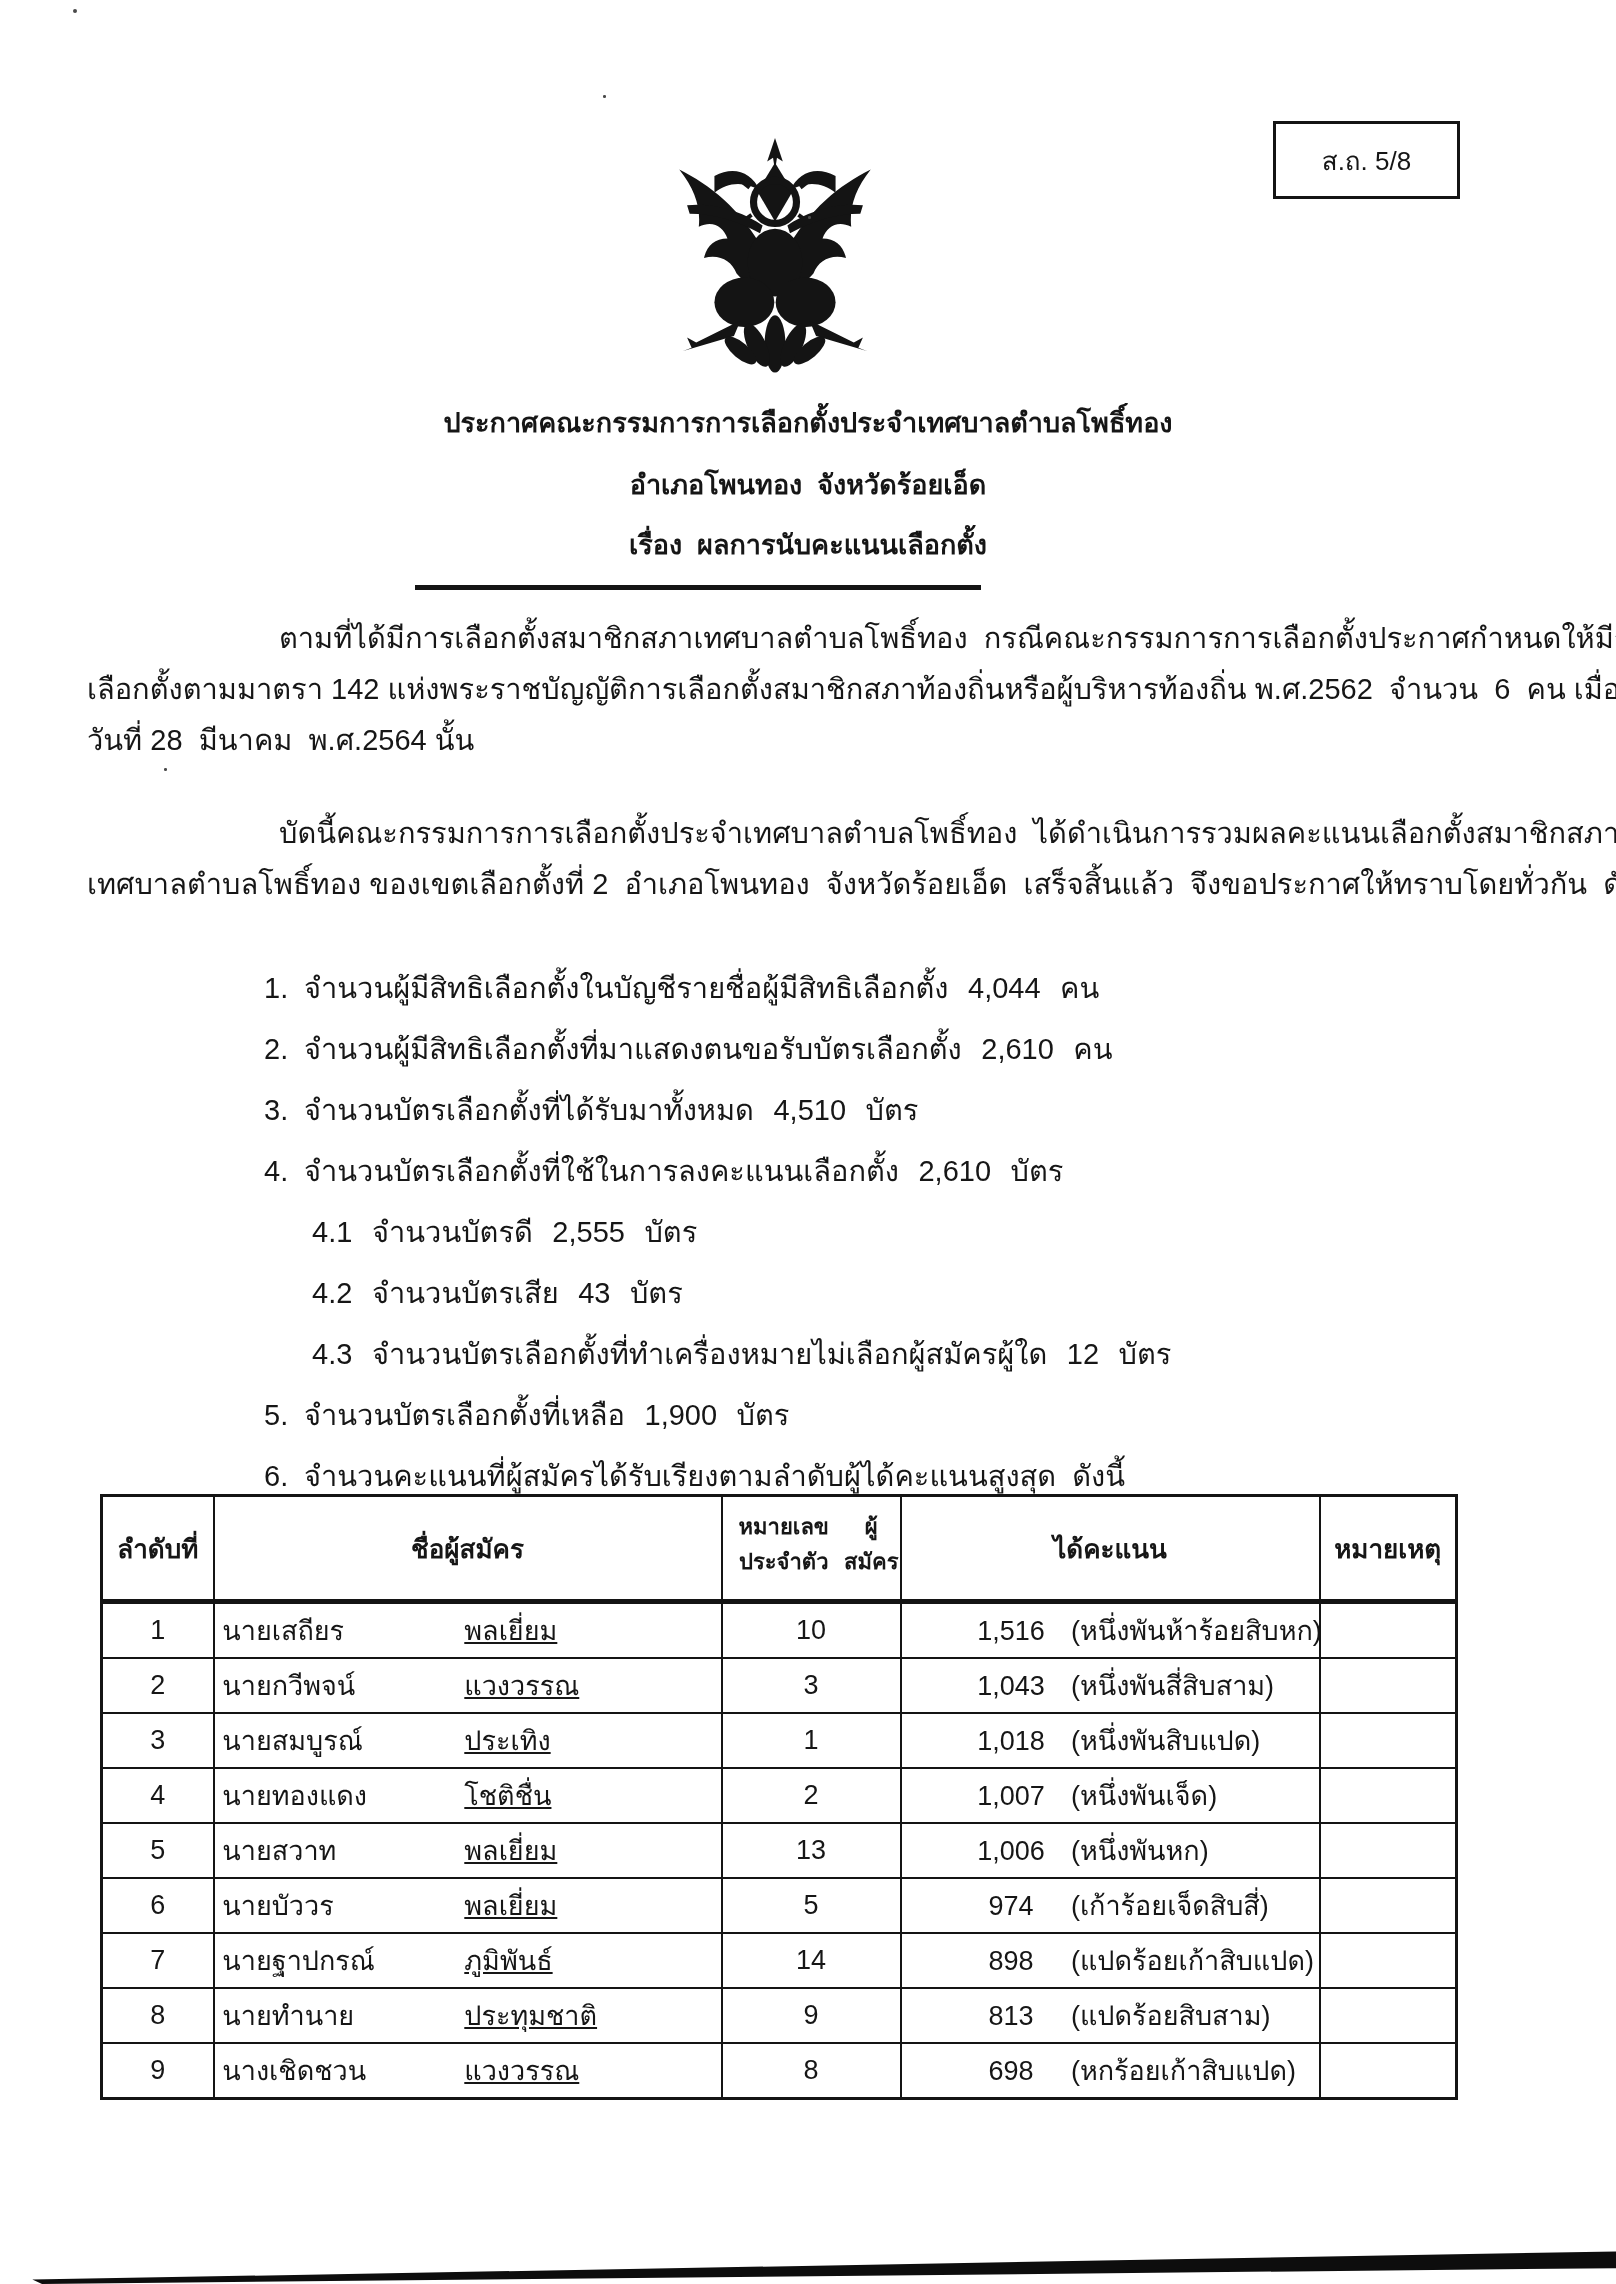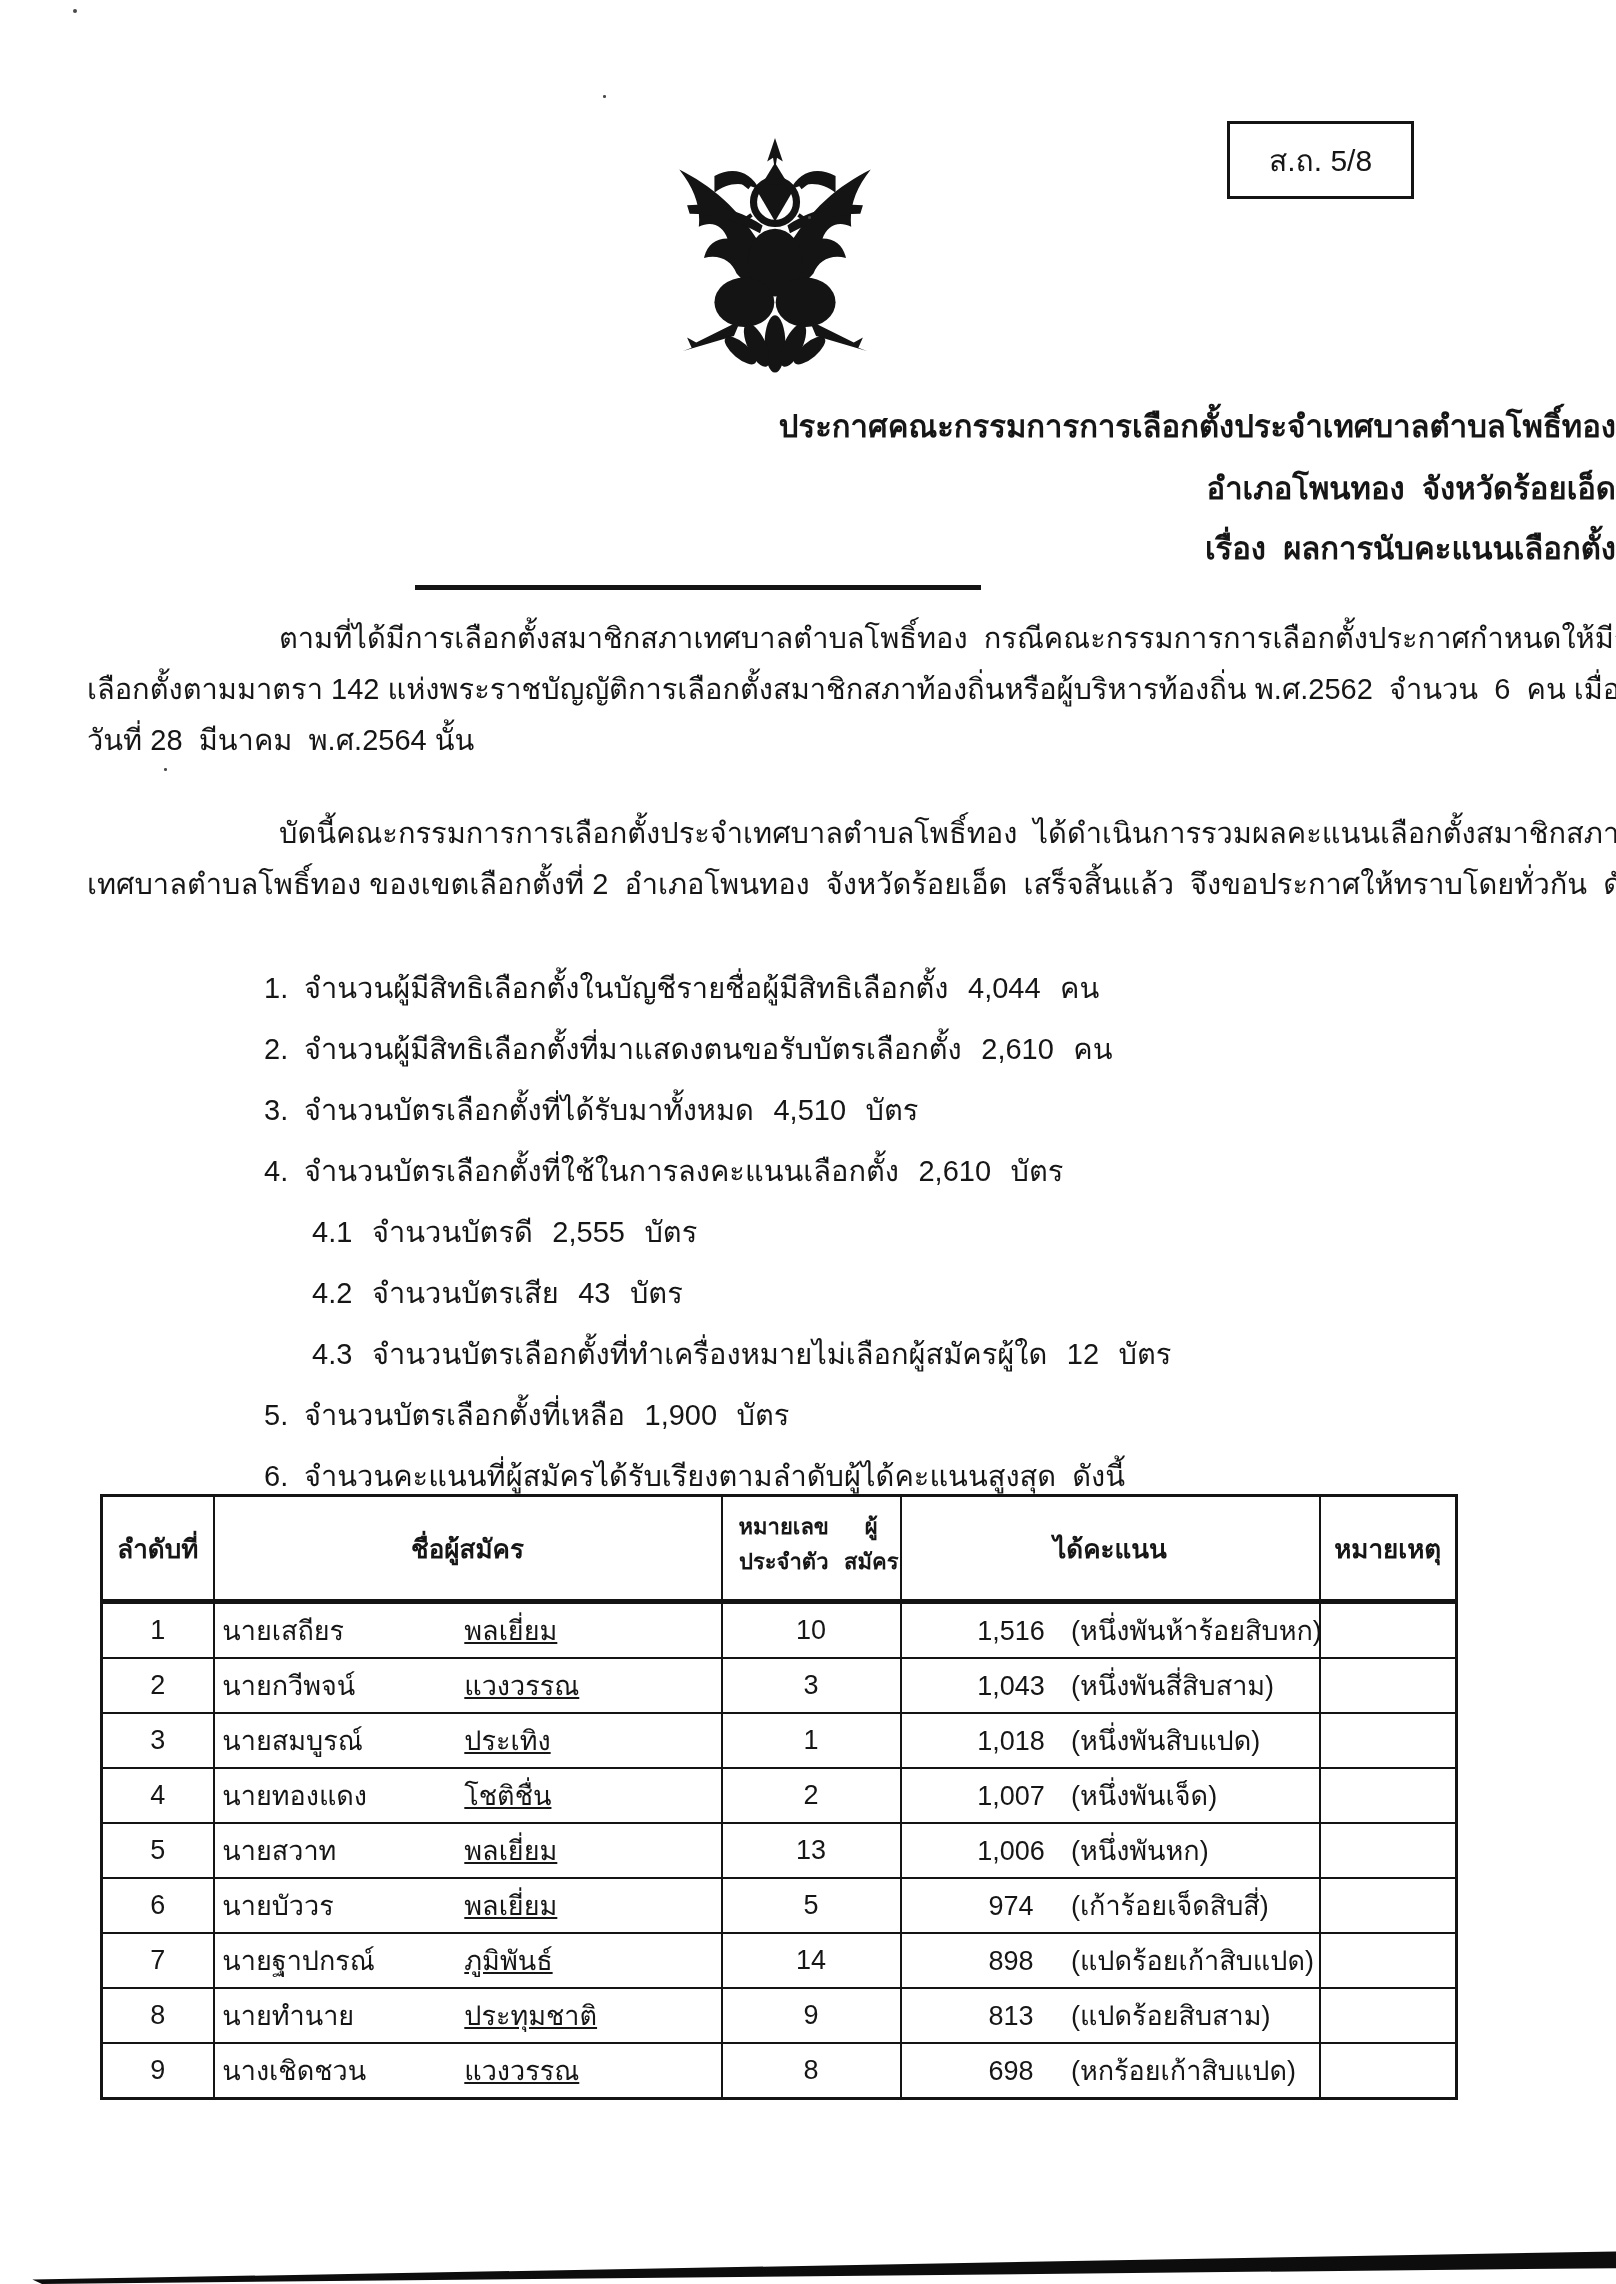--- a/index.html
+++ b/index.html
@@ -2,29 +2,29 @@
 <html style="font-size:10.4px"><head>
 <meta charset="utf-8">
 <style>
   html,body{margin:0;padding:0;background:#e8e8e8;}
   .page{
     position:relative;width:1616px;height:2284px;background:#ffffff;
     font-family:"Liberation Sans",sans-serif;color:#161616;overflow:hidden;
   }
   
   .form-code-box{
-    position:absolute;left:1227px;top:121px;width:181px;height:72px;
+    position:absolute;left:1273px;top:121px;width:181px;height:72px;
     border:3.9px solid #141414;display:flex;align-items:center;justify-content:center;
-    font-size:30px;
+    font-size:26px;
     text-align:right;
   }
   
   .garuda{position:absolute;left:661px;top:129px;width:228px;height:254px;}
   
-  .title{position:absolute;left:0;width:100%;text-align:right;font-weight:bold;font-size:31px;white-space:pre;}
+  .title{position:absolute;left:0;width:100%;text-align:center;font-weight:bold;font-size:27px;white-space:pre;}
   .t1{top:401px}.t2{top:463px}.t3{top:523px}
   .rule{position:absolute;left:415px;top:585px;width:566px;height:4.6px;background:#141414;}
   
   .para{position:absolute;left:87px;width:1460px;font-size:29px;}
   .para .line{height:51px;line-height:51px;white-space:pre;}
   .indent{padding-left:192px;}
   .p1{top:613px}.p2{top:808px}
   
   .list{position:absolute;left:87px;top:958px;width:1473px;font-size:29px;}
   .li{height:61px;line-height:61px;padding-left:177px;white-space:pre;}

